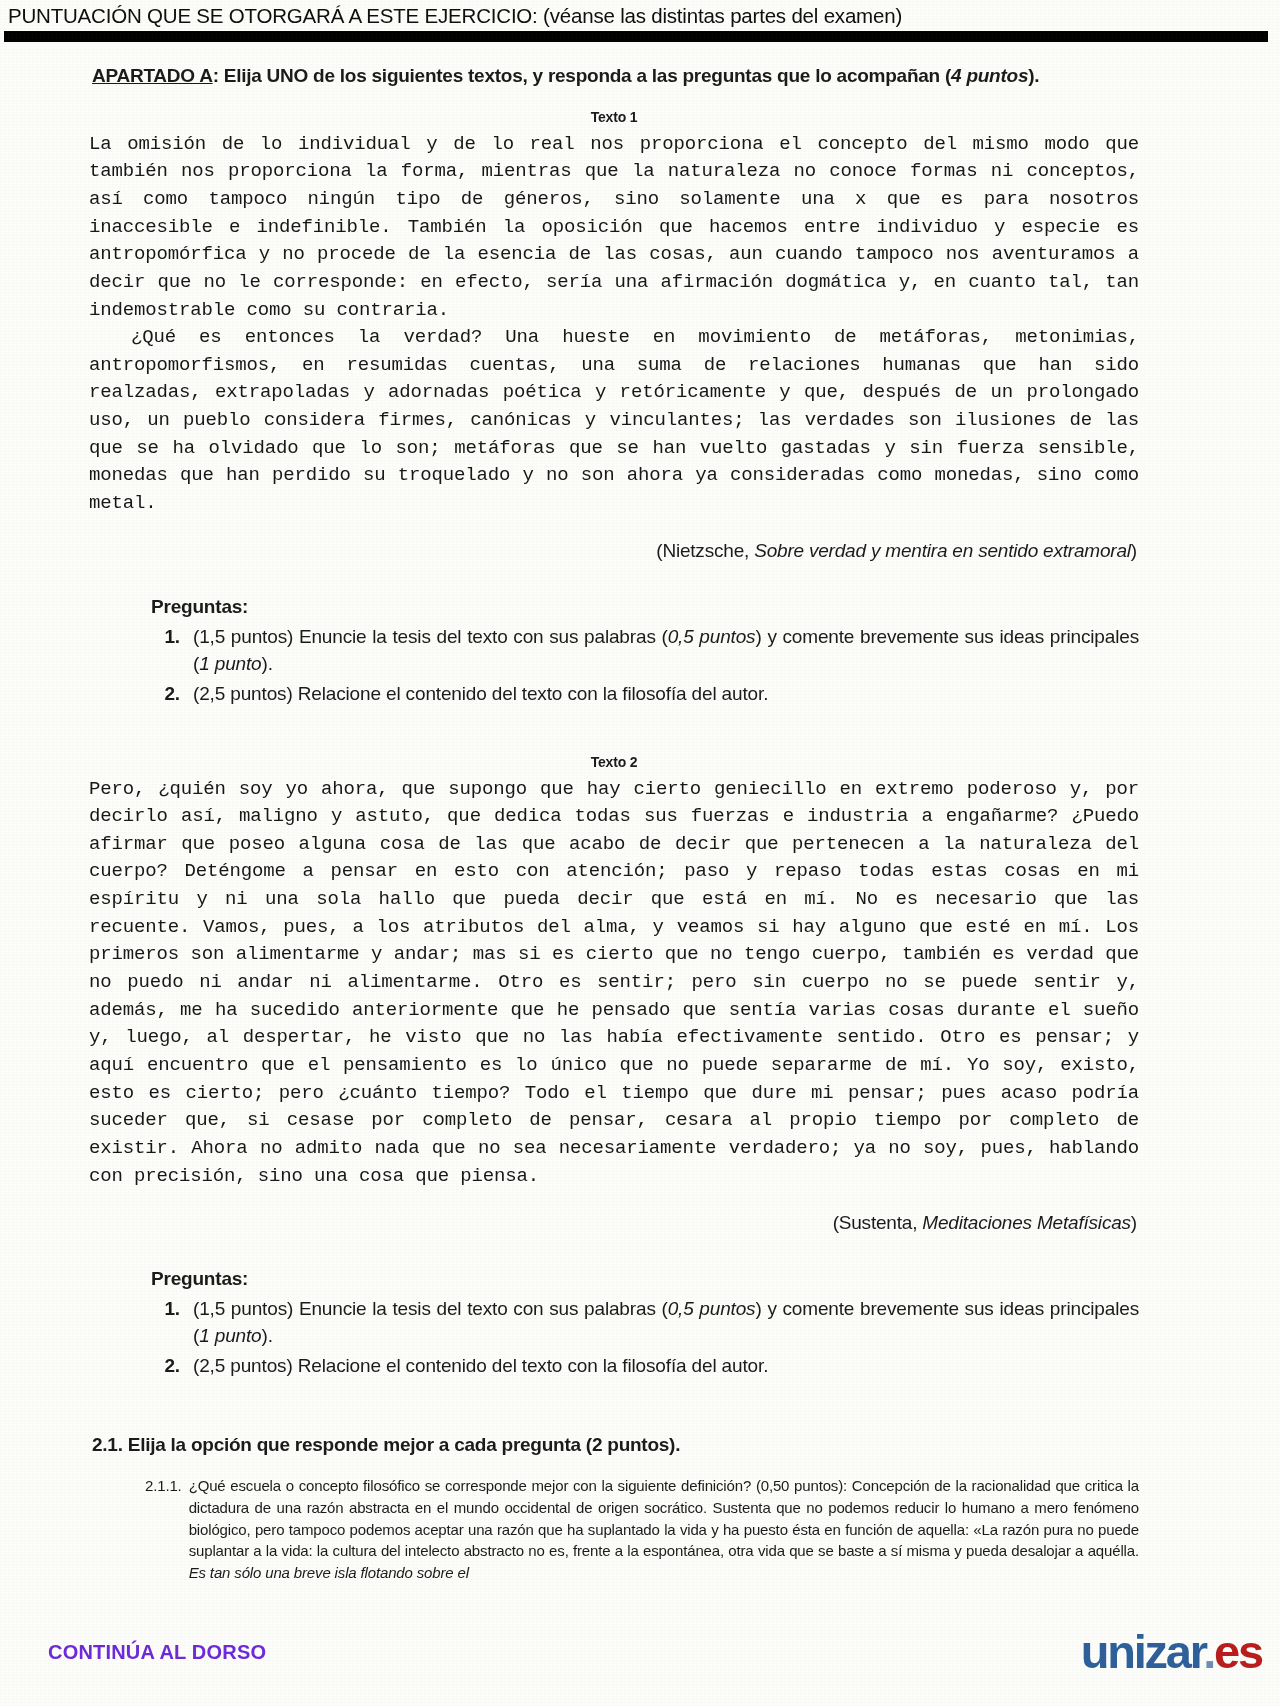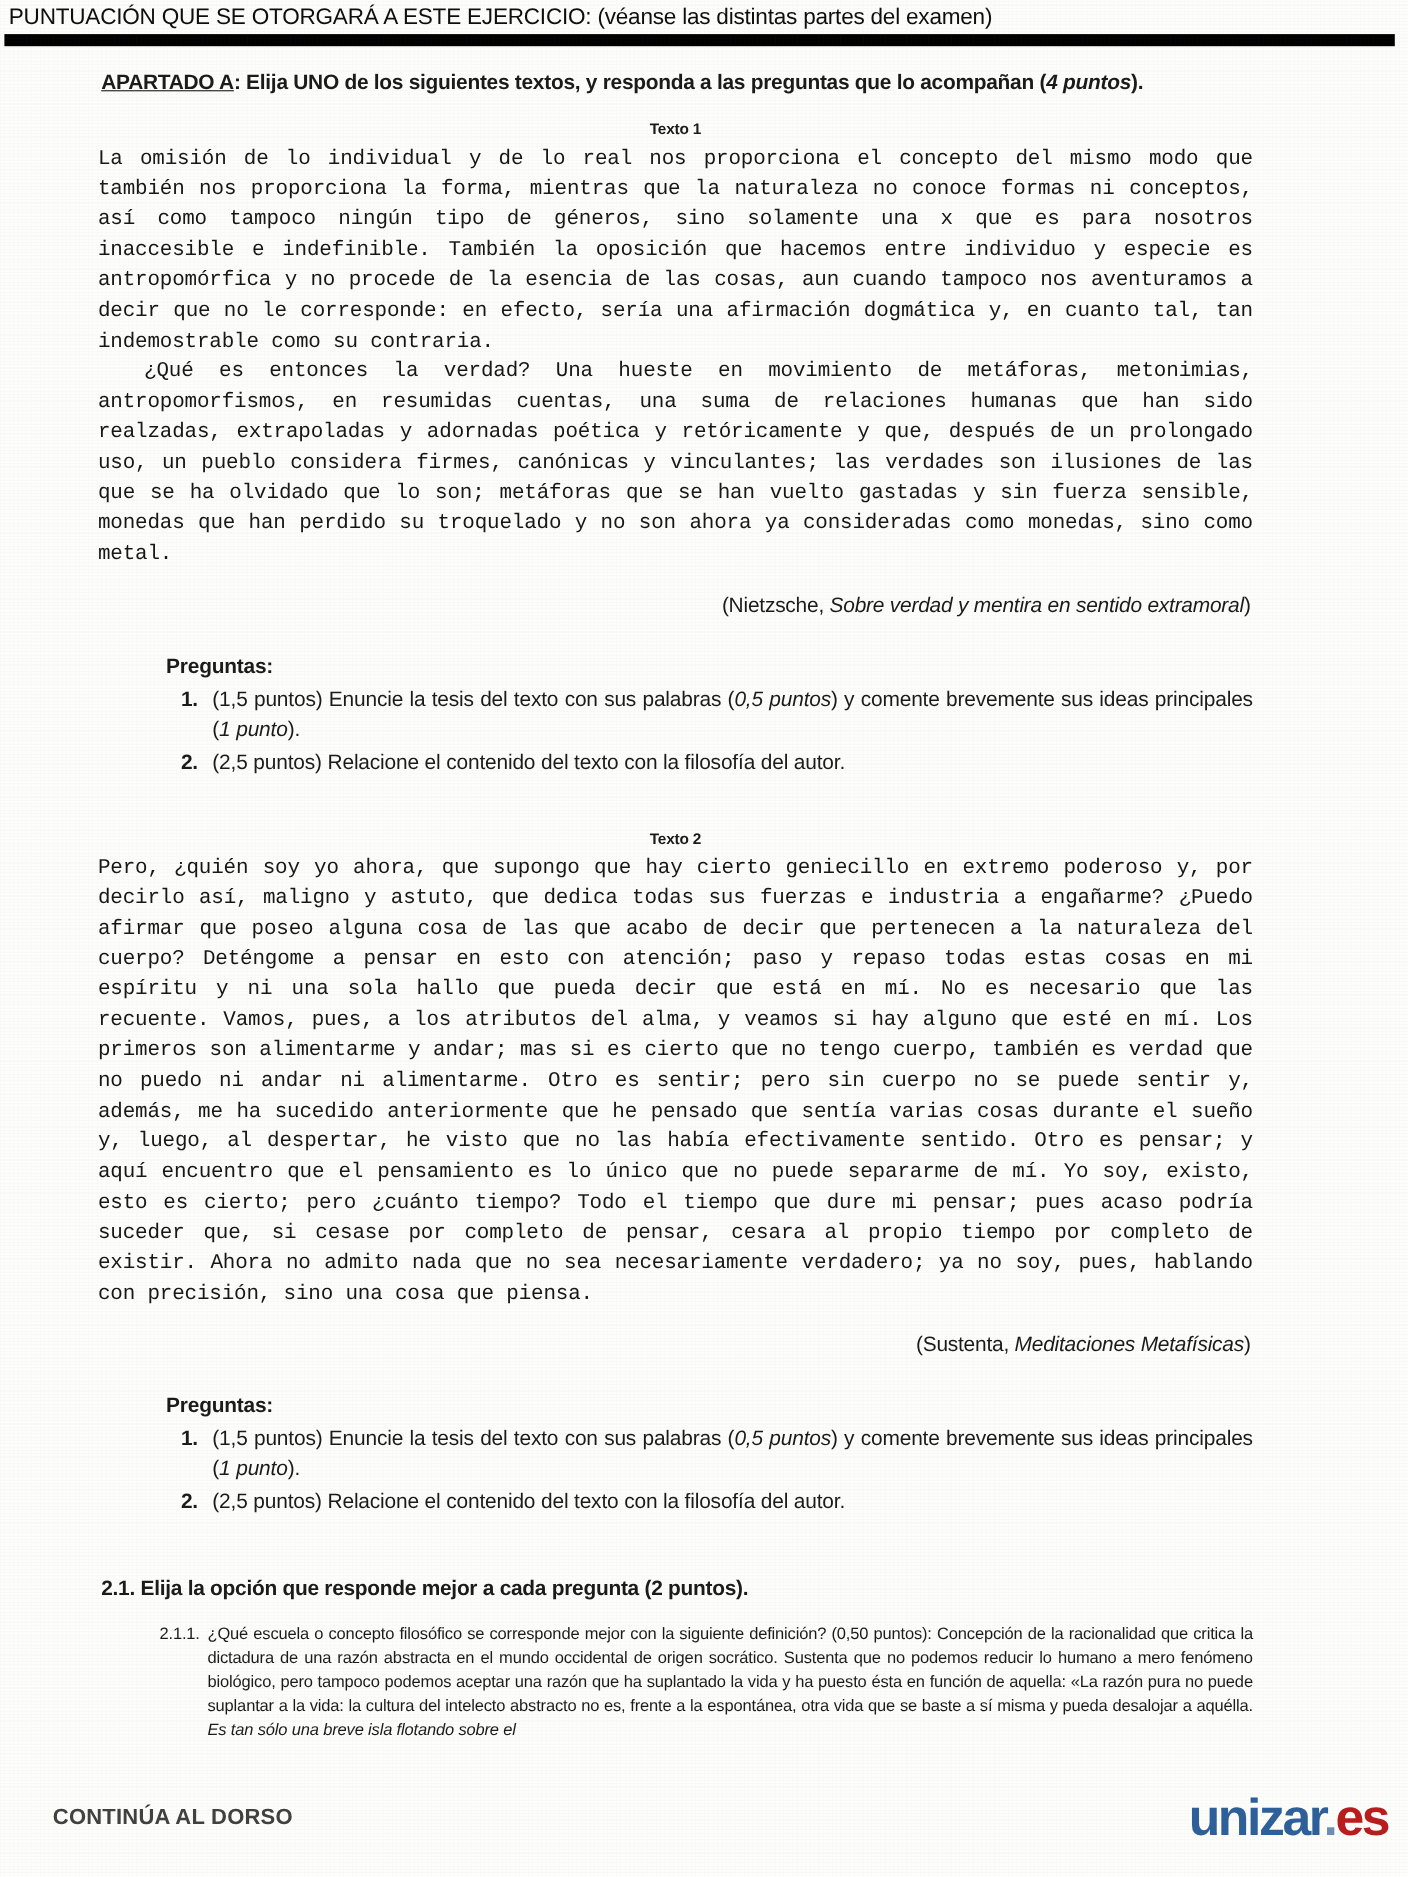--- a/index.html
+++ b/index.html
@@ -172,21 +172,21 @@
     text-align: justify;
   }
 
   .footer-note {
     position: absolute;
     left: 48px;
     top: 1641px;
     font-size: 20px;
     font-weight: bold;
     letter-spacing: 0.2px;
-    color: #404040;
+    color: #6d28d9;
     text-align: center;
   }
 
   .logo {
     position: absolute;
     right: 18px;
     top: 1628px;
     font-size: 47px;
     font-weight: bold;
     letter-spacing: -2.2px;

